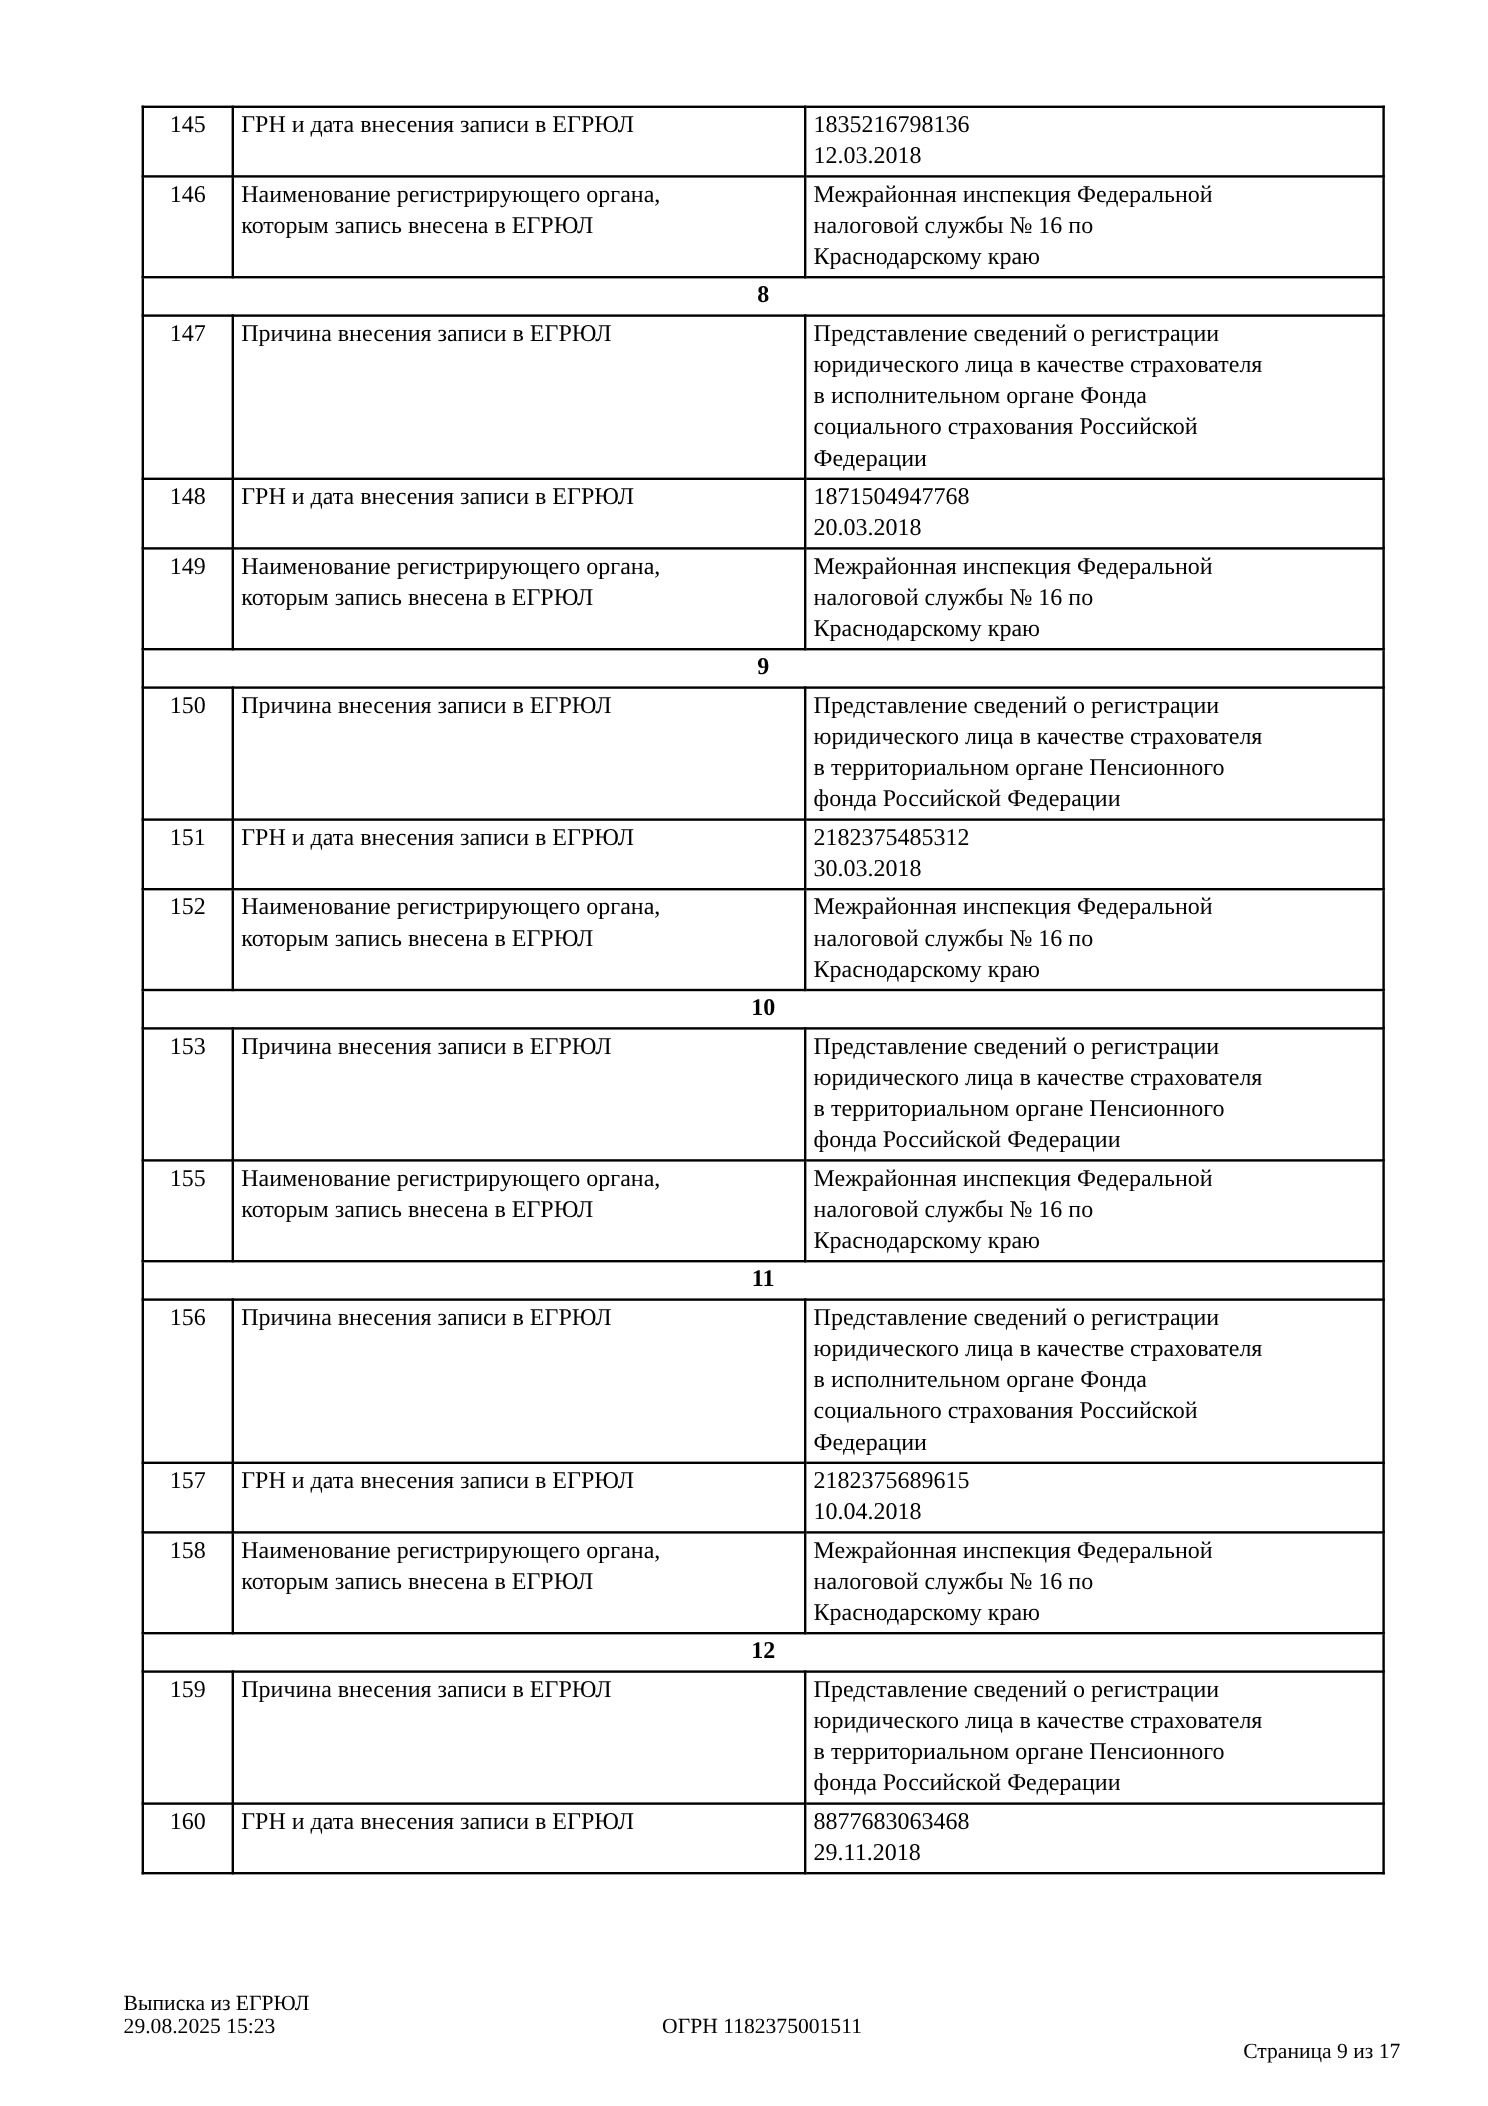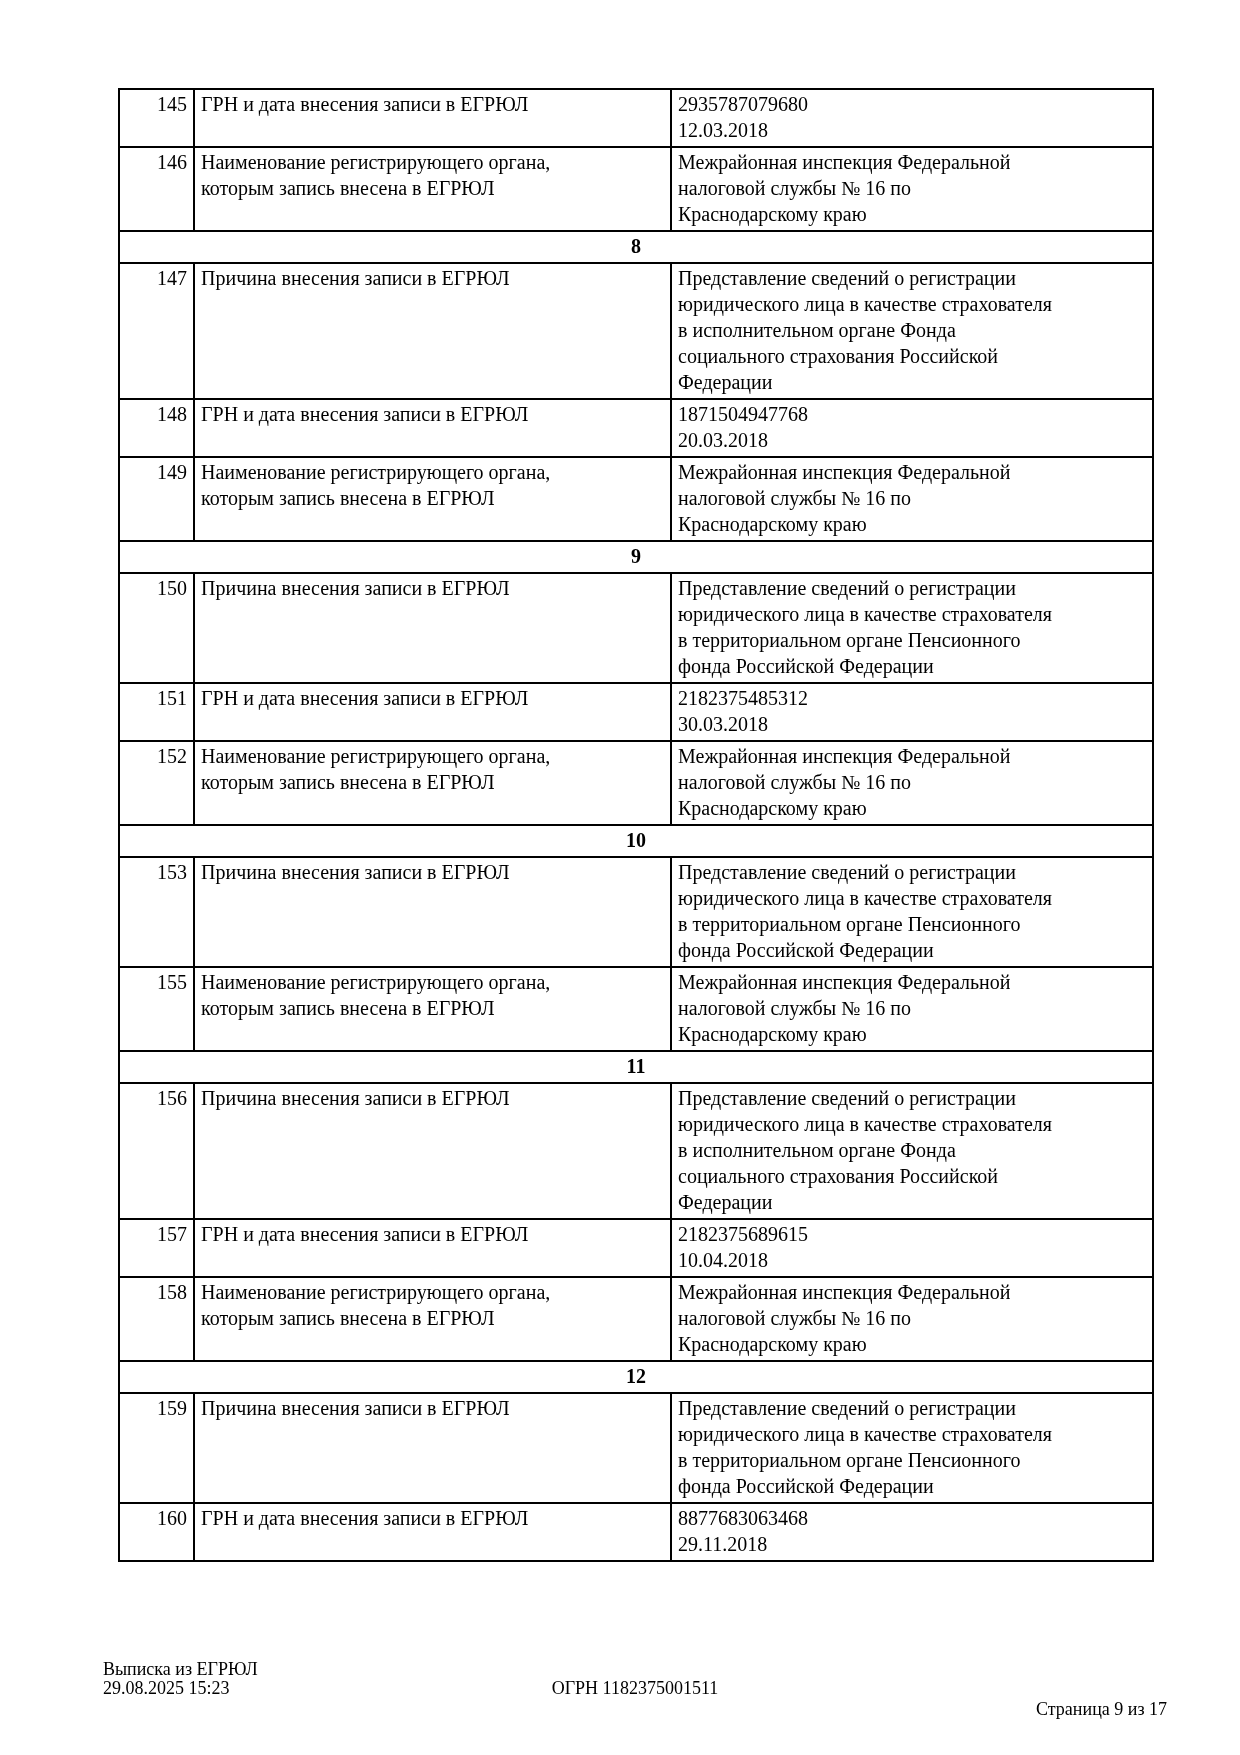--- a/index.html
+++ b/index.html
@@ -25,21 +25,21 @@
   }
   table.egrul-table td {
     border: 2px solid #000000;
     vertical-align: top;
     font-size: 20px;
     line-height: 26px;
     padding: 1px 6px 3px 6px;
     word-wrap: break-word;
   }
   td.num {
-    text-align: right;
+    text-align: center;
     padding-left: 2px;
     padding-right: 2px;
     border-radius: 17px;
   }
   td.section {
     text-align: center;
     font-weight: bold;
     padding-top: 1px;
     padding-bottom: 1px;
   }
@@ -83,21 +83,21 @@
       <col style="width:477px">
       <col style="width:482px">
     </colgroup>
     <tbody>
         <tr>
           <td class="num">145</td>
           <td class="label">
             <div>ГРН и дата внесения записи в ЕГРЮЛ</div>
           </td>
           <td class="value">
-            <div>2935787079680</div>
+            <div>1835216798136</div>
             <div>12.03.2018</div>
           </td>
         </tr>
         <tr>
           <td class="num">146</td>
           <td class="label">
             <div>Наименование регистрирующего органа,</div>
             <div>которым запись внесена в ЕГРЮЛ</div>
           </td>
           <td class="value">

